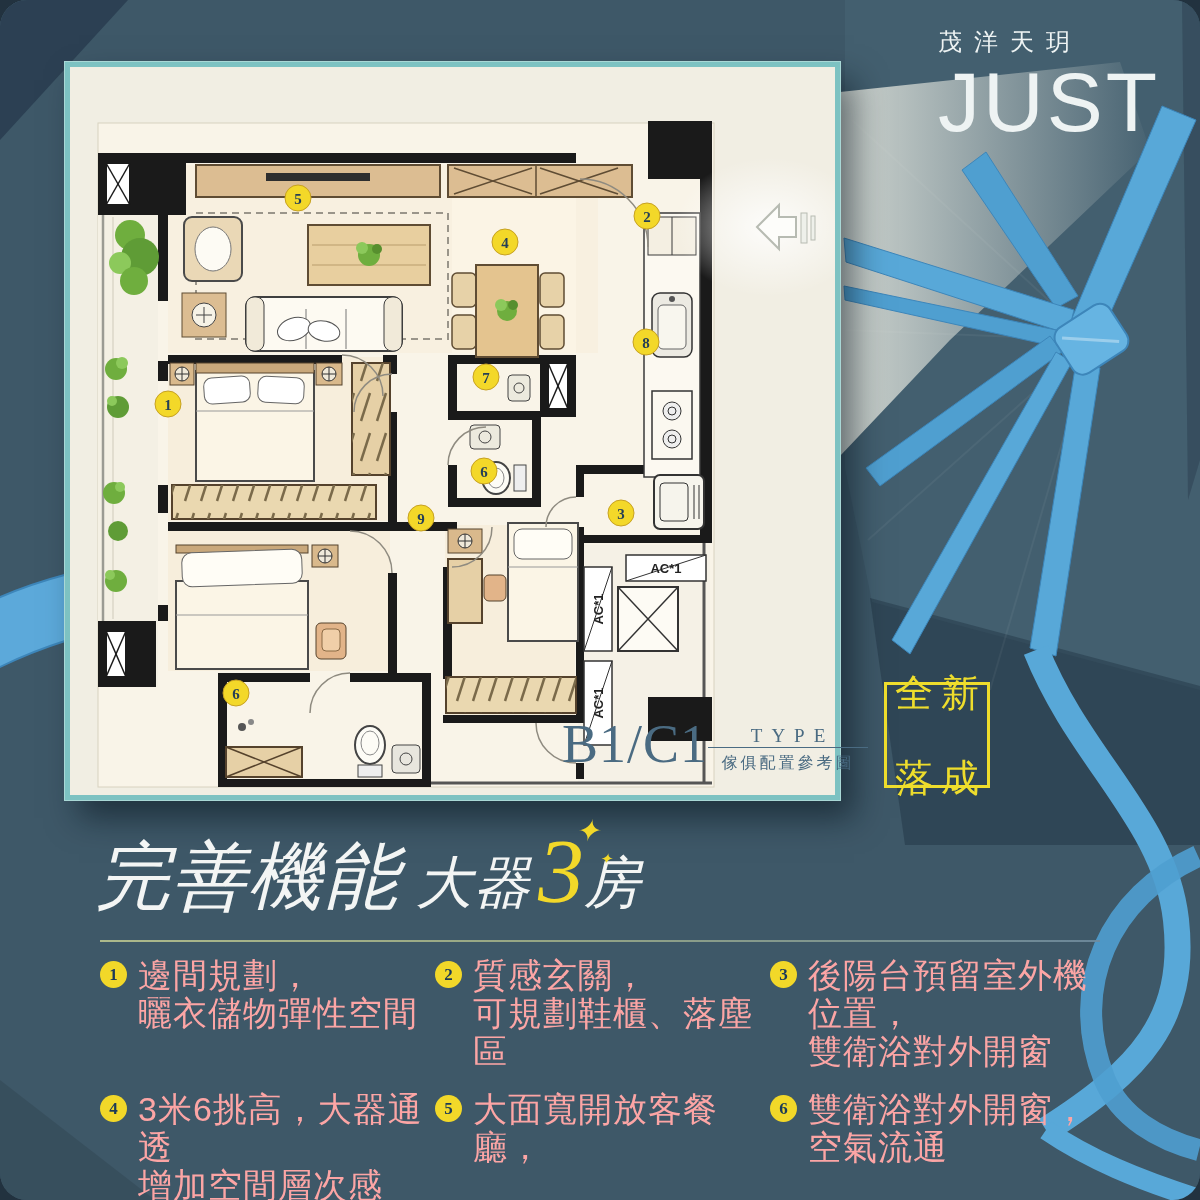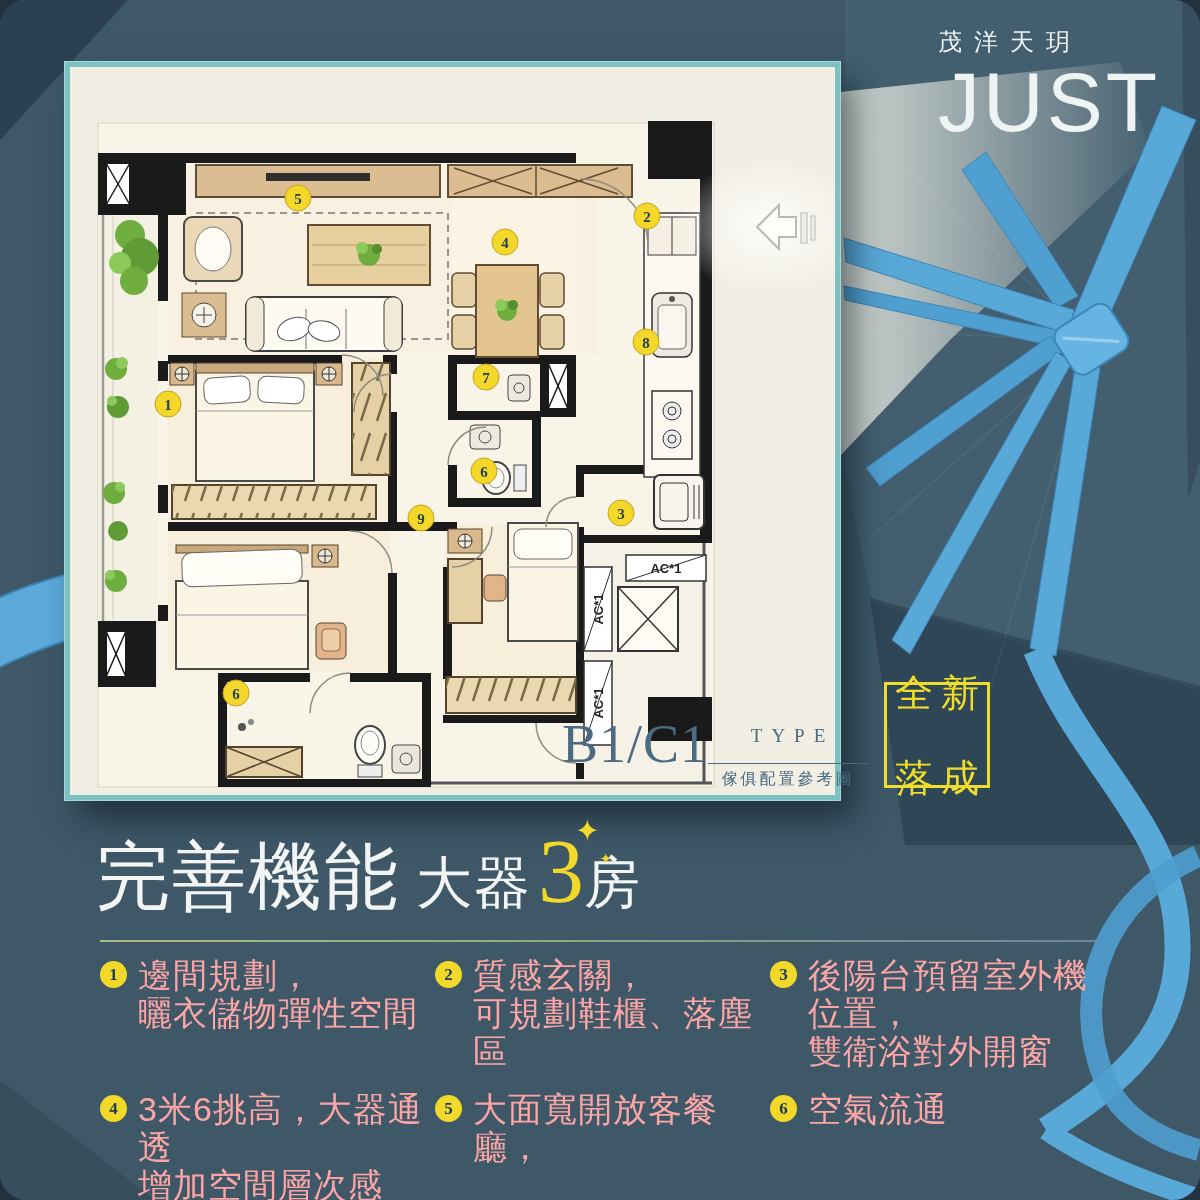--- a/index.html
+++ b/index.html
@@ -9,35 +9,35 @@
   
   .card{position:absolute;left:65px;top:62px;width:765px;height:728px;
         background:#f1eee3;border:5px solid #7dc2c2;z-index:2;
         box-shadow:0 0 0 1px #a9d8d6, 14px 18px 30px rgba(8,20,30,.55);}
   .plan-svg{position:absolute;inset:0;}
   .plan-label{position:absolute;left:492px;top:648px;display:flex;align-items:flex-start;
               color:#4a6b82;font-family:"Liberation Serif",serif;}
   .plan-label .code{font-size:54px;line-height:58px;letter-spacing:1px;}
   .plan-label .tblock{padding-top:10px;width:160px;text-align:center;}
   .plan-label .tword{font-size:19px;letter-spacing:9px;padding-left:9px;
-                     border-bottom:1px solid #4a6b82;padding-bottom:16px;}
+                     border-bottom:1px solid #4a6b82;padding-bottom:0;}
   .plan-label .tcap{font-size:16px;letter-spacing:3px;padding-top:5px;}
   
   .logo{position:absolute;left:938px;top:26px;color:#eef3f3;z-index:3;}
   .logo .zh{font-size:24px;letter-spacing:12px;font-weight:400;}
   .logo .en{font-family:"Liberation Sans",sans-serif;font-size:84px;line-height:84px;
             letter-spacing:3px;font-weight:400;margin-top:2px;}
   
   .badge{position:absolute;left:884px;top:682px;width:100px;height:100px;z-index:3;
          border:3px solid #eedd2c;color:#eedd2c;font-family:"Liberation Serif",serif;
          display:flex;flex-direction:column;align-items:center;justify-content:center;gap:39px;}
   .badge div{font-size:38px;line-height:46px;letter-spacing:8px;padding-left:8px;}
   
   .headline{position:absolute;left:96px;top:828px;display:flex;align-items:baseline;
-            color:#f3f5f4;font-family:"Liberation Serif",serif;z-index:3;}
+            color:#f3f5f4;font-family:"Liberation Serif",serif;z-index:3;font-style:italic;}
   .headline .lead{font-size:74px;letter-spacing:2px;}
   .headline .mid{font-size:56px;margin-left:16px;letter-spacing:2px;}
   .headline .num{font-size:92px;color:#f2d829;position:relative;margin-left:6px;line-height:60px;}
   .headline .tail{font-size:56px;}
   .sp1{position:absolute;top:-40px;right:-16px;font-size:30px;color:#f2d829;}
   .sp2{position:absolute;top:-12px;right:-28px;font-size:15px;color:#f2d829;}
   
   .subtitle{position:absolute;left:600px;top:846px;z-index:3;}
   .subtitle .loc{font-size:35px;letter-spacing:1px;color:#a6c6dc;font-weight:bold;}
   .subtitle .tag{font-family:"Liberation Serif",serif;font-style:italic;font-size:32px;
@@ -455,20 +455,21 @@
     </div>
     <div class="feat">
       <span class="fnum">5</span>
       <div class="ftext">
           <div>大面寬開放客餐廳，</div>
         </div>
     </div>
     <div class="feat">
       <span class="fnum">6</span>
       <div class="ftext">
+          <div>雙衛浴對外開窗，</div>
           <div>空氣流通</div>
         </div>
     </div>
     <div class="feat">
       <span class="fnum">7</span>
       <div class="ftext">
           <div>Roca衛浴設備</div>
           <div></div>
         </div>
     </div>

